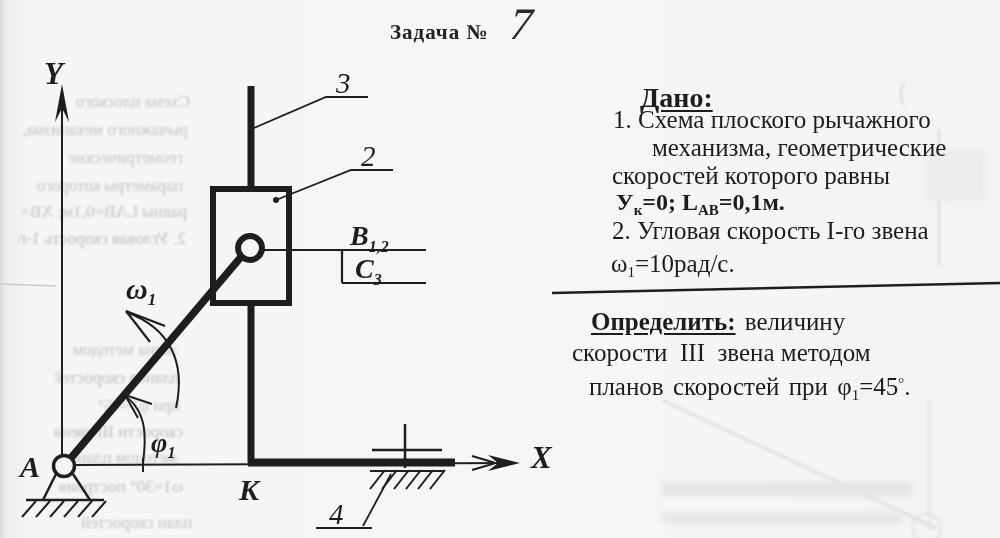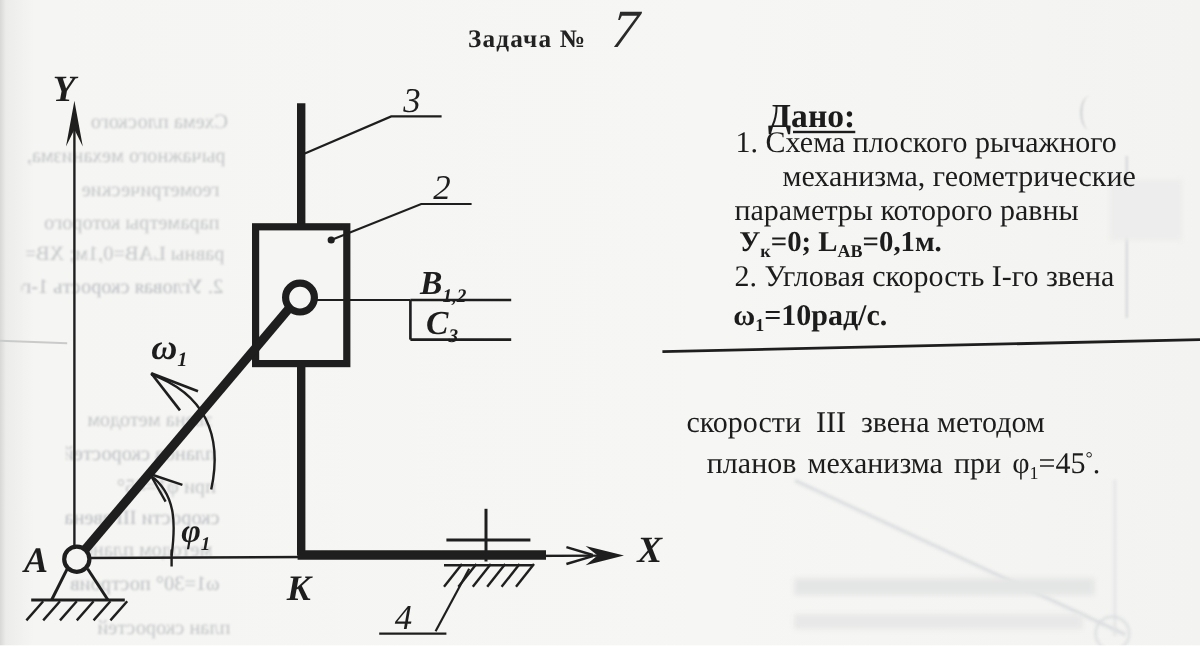--- a/index.html
+++ b/index.html
@@ -14,21 +14,21 @@
   .title-label{position:absolute;left:390px;top:20px;font-size:21px;font-weight:bold;letter-spacing:1px;color:#222;}
   .title-number{position:absolute;left:510px;top:-2px;font-size:45px;font-style:italic;color:#2a2a2a;transform:skewX(-4deg);}
   
   .tline{position:absolute;font-size:25px;white-space:pre;color:#1c1c1c;}
   .given-heading{left:640px;top:82px;font-size:28px;font-weight:bold;text-decoration:underline;text-decoration-thickness:2px;text-underline-offset:3px;}
   .g1{left:613px;top:106px;}
   .g2{left:612px;top:134px;margin-left:40px;}
   .g3{left:612px;top:162px;}
   .g4{left:616px;top:189px;font-weight:bold;font-size:24px;text-align:center;}
   .g5{left:612px;top:217px;text-align:center;}
-  .g6{left:611px;top:250px;font-weight:bold;font-size:25px;}
+  .g6{left:611px;top:250px;font-weight:normal;font-size:25px;}
   .find1{left:591px;top:308px;font-size:25px;word-spacing:3px;}
   .find1 .fh{font-weight:bold;text-decoration:underline;text-decoration-thickness:2px;text-underline-offset:3px;}
   .find2{left:572px;top:339px;font-size:25px;}
   .find3{left:589px;top:373px;font-size:25px;word-spacing:3px;}
   sub.s{font-size:15px;vertical-align:-5px;line-height:0;}
   sup.s{font-size:15px;vertical-align:7px;line-height:0;}
   
   .bleed{position:absolute;font-size:17px;color:#c3c5c7;transform:scaleX(-1);filter:blur(1.1px);white-space:nowrap;overflow:hidden;}
   .bl-1{top:92px;left:55px;width:135px;}
   .bl-2{top:120px;left:18px;width:170px;}
@@ -178,21 +178,22 @@
     <text x="126" y="299" font-size="30" font-style="italic" font-weight="bold"><tspan>ω</tspan><tspan dy="6" font-size="17">1</tspan></text>
     <text x="151" y="452" font-size="28" font-style="italic" font-weight="bold"><tspan>φ</tspan><tspan dy="6" font-size="16">1</tspan></text>
   </svg>
 
   <div class="title-label">Задача №</div>
   <div class="title-number">7</div>
 
   <div class="tline given-heading">Дано:</div>
   <div class="tline g1">1. Схема плоского рычажного</div>
   <div class="tline g2">механизма, геометрические</div>
-  <div class="tline g3">параметры которого равны</div>
+  <div class="tline g3">скоростей которого равны</div>
   <div class="tline g4"><span>У</span><sub class="s">к</sub><span>=0; </span><span>L</span><sub class="s">АВ</sub><span>=0,1м.</span></div>
   <div class="tline g5">2. Угловая скорость I-го звена</div>
   <div class="tline g6"><span>ω</span><sub class="s">1</sub><span>=10рад/с.</span></div>
 
+  <div class="tline find1"><span class="fh">Определить:</span><span> величину</span></div>
   <div class="tline find2">скорости  III  звена методом</div>
-  <div class="tline find3"><span>планов механизма при </span><span>φ</span><sub class="s">1</sub><span>=45</span><sup class="s">°</sup><span>.</span></div>
+  <div class="tline find3"><span>планов скоростей при </span><span>φ</span><sub class="s">1</sub><span>=45</span><sup class="s">°</sup><span>.</span></div>
 
 </div>
 
 </body></html>

